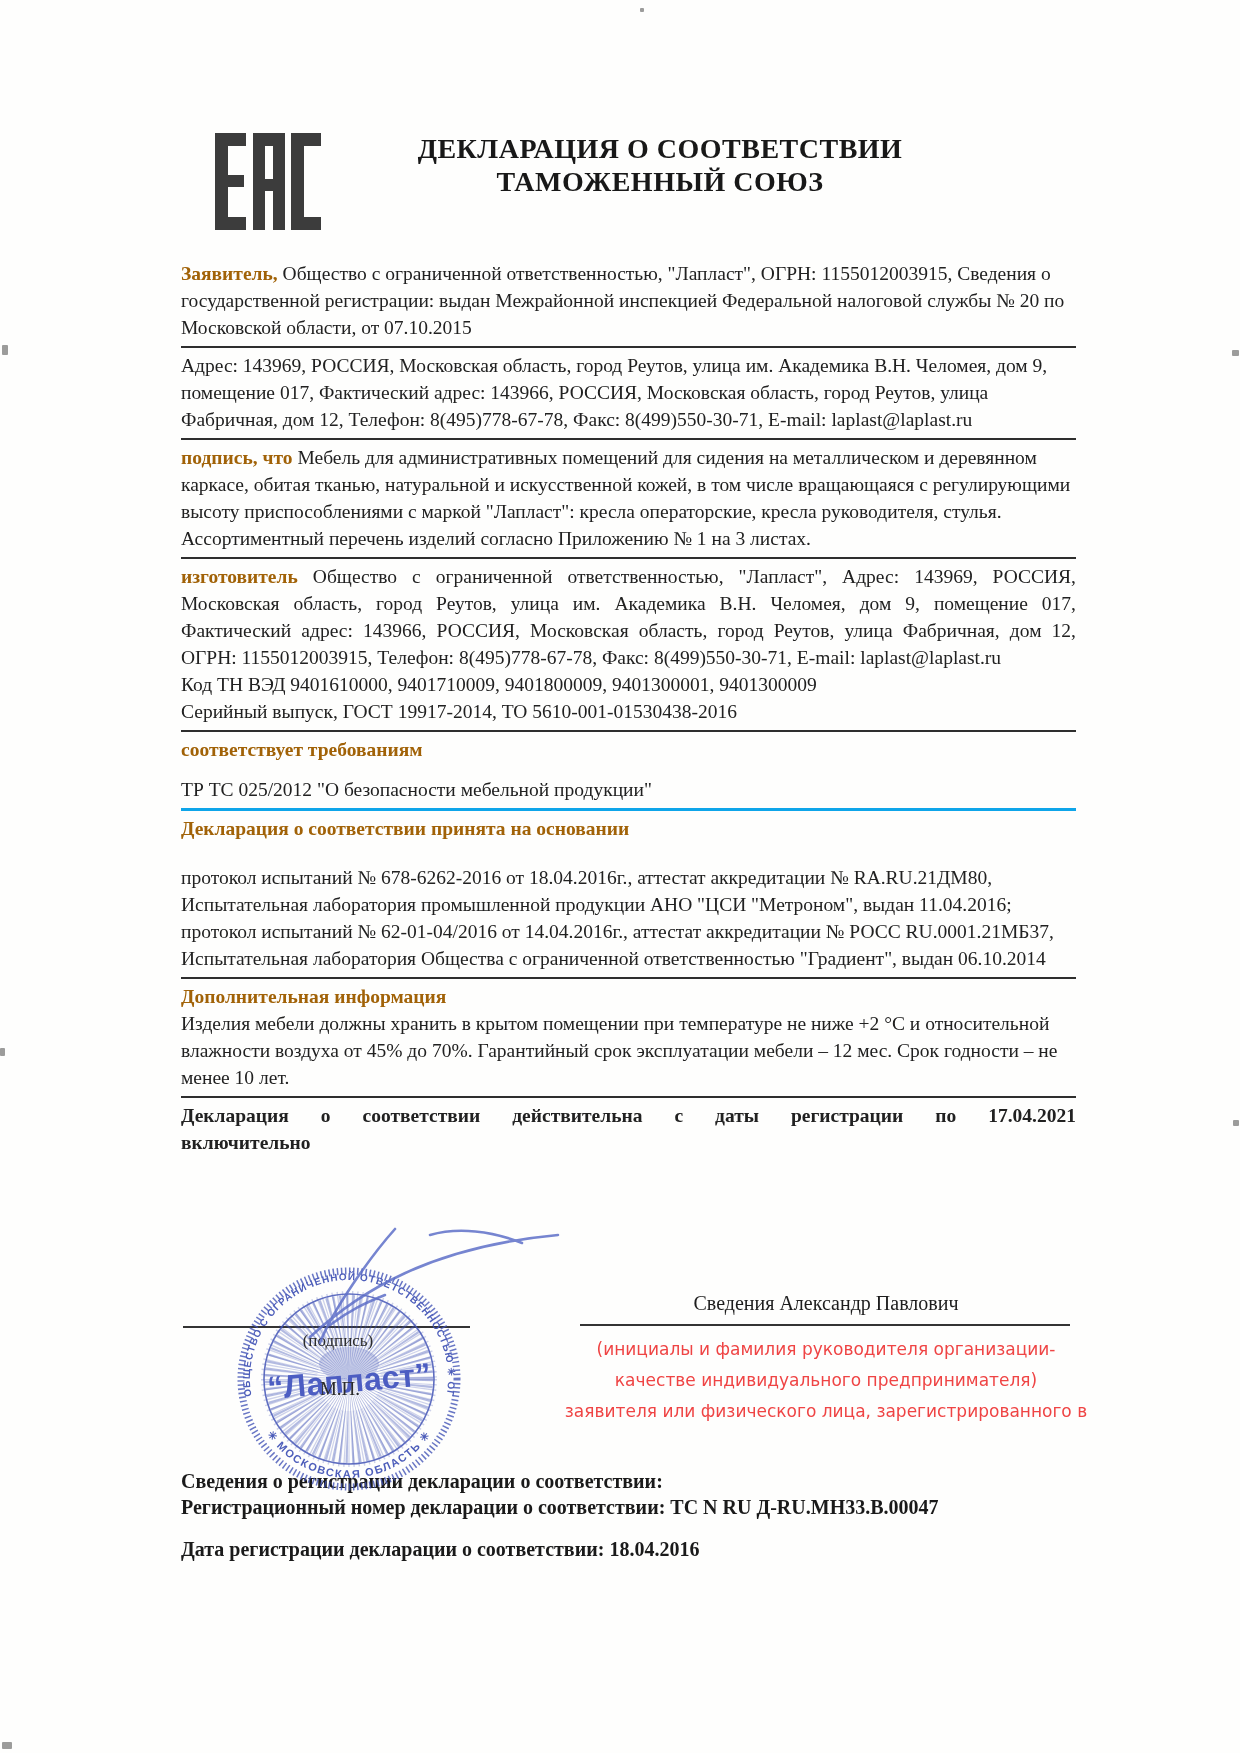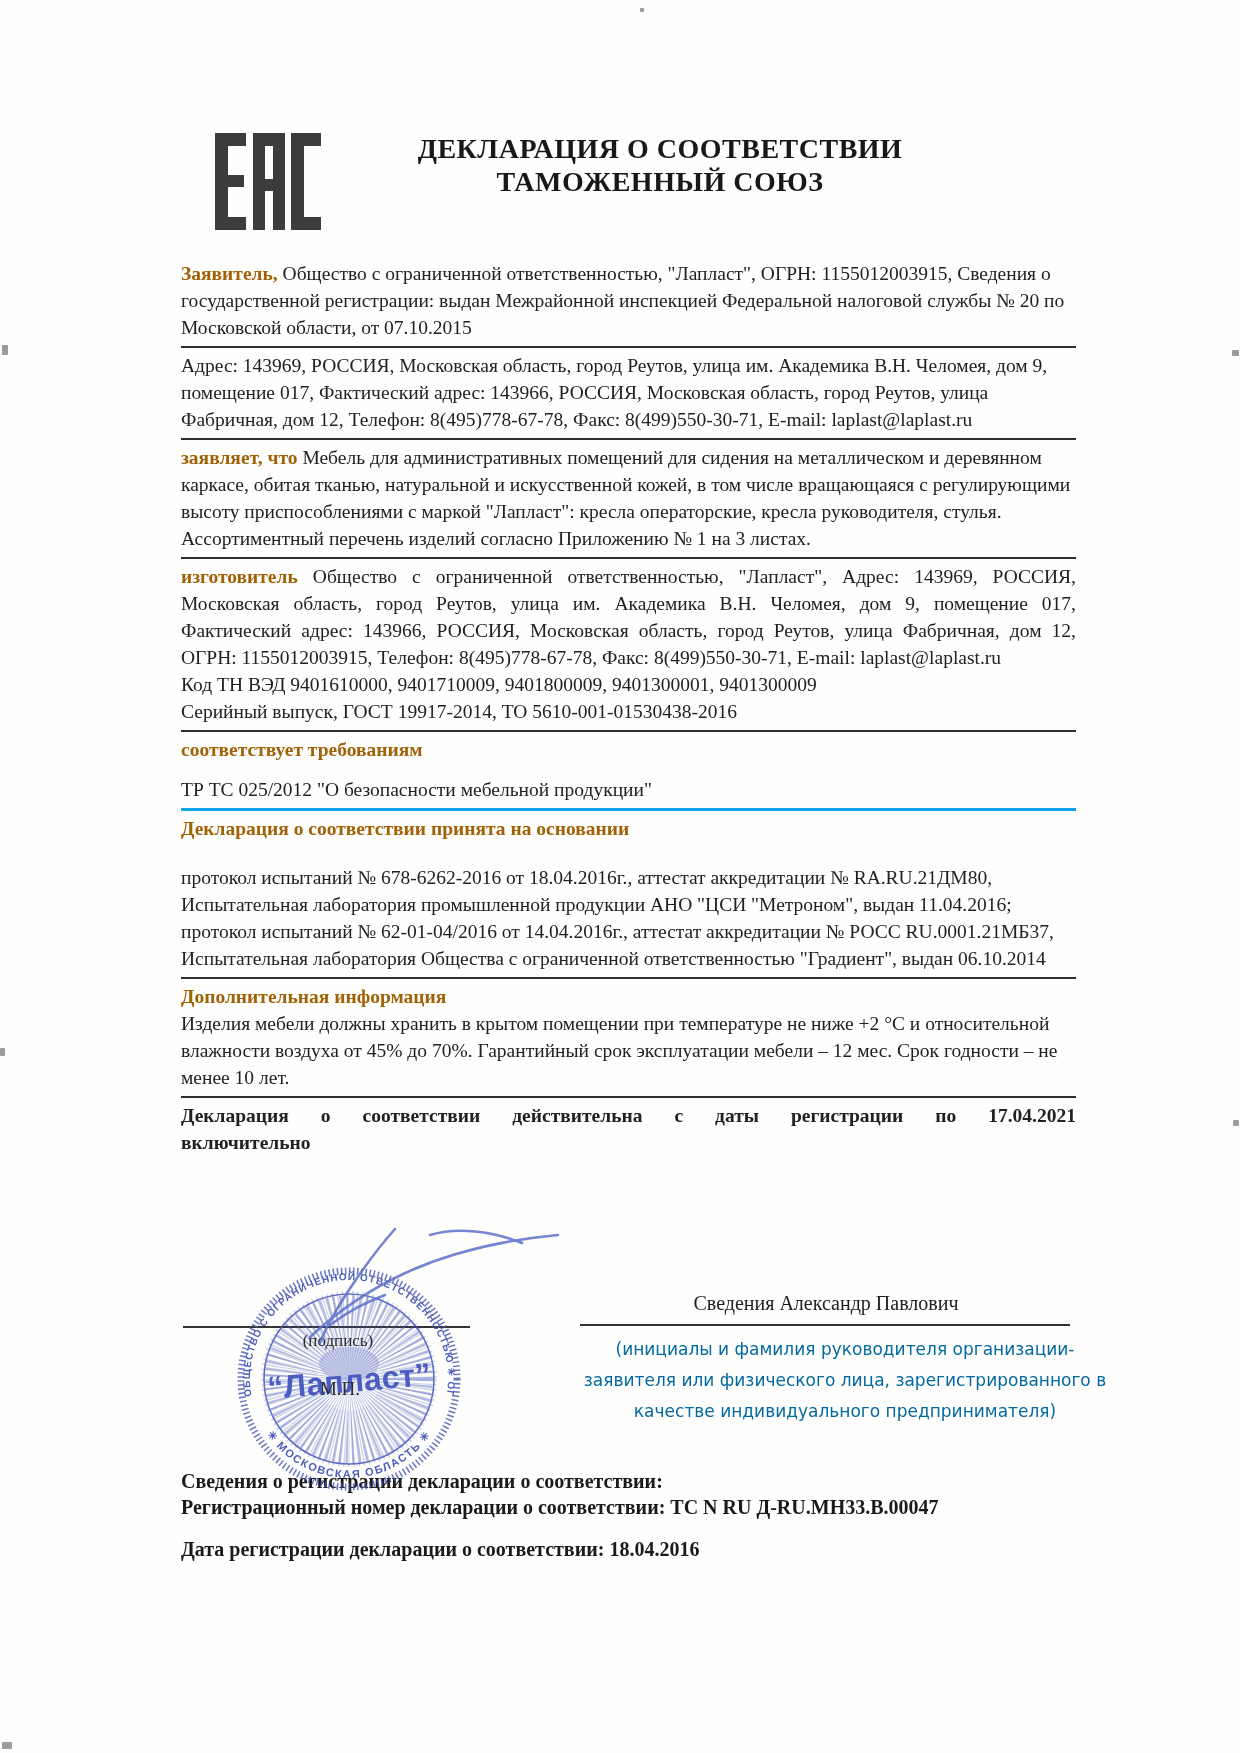--- a/index.html
+++ b/index.html
@@ -24,23 +24,23 @@
   
   .sigline{position:absolute;height:2px;background:#343434;}
   .sig-left-line{left:183px;top:1326px;width:287px;z-index:1;}
   .sig-right-line{left:580px;top:1324px;width:490px;z-index:1;}
   .podpis{position:absolute;left:258px;top:1331px;width:160px;text-align:center;
           font-size:17px;color:#2b2b2b;z-index:3;}
   .mp{position:absolute;left:295px;top:1378px;width:90px;text-align:center;
       font-size:19px;color:#2b2b2b;z-index:3;}
   .sig-name{position:absolute;left:580px;top:1292px;width:492px;text-align:center;
             font-size:20px;color:#1d1d1d;z-index:1;}
-  .sig-caption{position:absolute;left:575px;top:1334px;width:540px;text-align:center;
+  .sig-caption{position:absolute;left:556px;top:1334px;width:540px;text-align:center;
                font-family:"DejaVu Sans","Liberation Sans",sans-serif;
-               font-size:17px;line-height:31px;color:#0369a1;z-index:1;}
+               font-size:17px;line-height:31px;color:#ef4444;z-index:1;}
   .stamp-wrap{position:absolute;left:232px;top:1262px;z-index:2;opacity:.92;}
   .scribble{position:absolute;left:180px;top:1215px;z-index:4;}
   
   .reg{position:absolute;left:181px;top:1468px;width:900px;font-weight:bold;
        font-size:20px;line-height:26px;color:#1a1a1a;}
   .reg p{margin:0;}
   .reg .h{}
   .reg .n{margin-bottom:16px;}
   
   .speck{position:absolute;background:#4a4a4a;opacity:.55;border-radius:1px;}
@@ -76,21 +76,21 @@
     <div class="row">
       <p><b>Заявитель,</b><span> Общество с ограниченной ответственностью, "Лапласт", ОГРН: 1155012003915, Сведения о государственной регистрации: выдан Межрайонной инспекцией Федеральной налоговой службы № 20 по Московской области, от 07.10.2015</span></p>
     </div>
 
     <div class="row">
       <p>Адрес: 143969, РОССИЯ, Московская область, город Реутов, улица им. Академика В.Н. Челомея, дом 9, помещение 017, Фактический адрес: 143966, РОССИЯ, Московская область, город Реутов, улица Фабричная, дом 12, Телефон: 8(495)778-67-78, Факс: 8(499)550-30-71, E-mail: laplast@laplast.ru</p>
     </div>
 
 
     <div class="row">
-      <p><b>заявляет, что</b><span> Мебель для административных помещений для сидения на металлическом и деревянном каркасе, обитая тканью, натуральной и искусственной кожей, в том числе вращающаяся с регулирующими высоту приспособлениями с маркой "Лапласт": кресла операторские, кресла руководителя, стулья. Ассортиментный перечень изделий согласно Приложению № 1 на 3 листах.</span></p>
+      <p><b>подпись, что</b><span> Мебель для административных помещений для сидения на металлическом и деревянном каркасе, обитая тканью, натуральной и искусственной кожей, в том числе вращающаяся с регулирующими высоту приспособлениями с маркой "Лапласт": кресла операторские, кресла руководителя, стулья. Ассортиментный перечень изделий согласно Приложению № 1 на 3 листах.</span></p>
     </div>
 
     <div class="row">
       <p class="just"><b>изготовитель</b><span> Общество с ограниченной ответственностью, "Лапласт", Адрес: 143969, РОССИЯ, Московская область, город Реутов, улица им. Академика В.Н. Челомея, дом 9, помещение 017, Фактический адрес: 143966, РОССИЯ, Московская область, город Реутов, улица Фабричная, дом 12, ОГРН: 1155012003915, Телефон: 8(495)778-67-78, Факс: 8(499)550-30-71, E-mail: laplast@laplast.ru</span></p>
       <p>Код ТН ВЭД 9401610000, 9401710009, 9401800009, 9401300001, 9401300009</p>
       <p>Серийный выпуск, ГОСТ 19917-2014, ТО 5610-001-01530438-2016</p>
     </div>
 
     <div class="row thick">
       <p><b>соответствует требованиям</b></p>
@@ -114,22 +114,22 @@
   </div>
 
   <div class="sigline sig-left-line"></div>
   <div class="sigline sig-right-line"></div>
   <div class="podpis">(подпись)</div>
   <div class="mp">М.П.</div>
 
   <div class="sig-name">Сведения Александр Павлович</div>
   <div class="sig-caption">
     <div>(инициалы и фамилия руководителя организации-</div>
+    <div>качестве индивидуального предпринимателя)</div>
     <div>заявителя или физического лица, зарегистрированного в</div>
-    <div>качестве индивидуального предпринимателя)</div>
   </div>
 
   <svg class="stamp-wrap" width="234" height="234" viewBox="0 0 234 234">
     <g stroke="#3f51b5" fill="none">
       <circle cx="117" cy="117" r="108" stroke-width="7" stroke-dasharray="1.5 2.6" opacity=".85"></circle>
       <circle cx="117" cy="117" r="85" stroke-width="1.6" opacity=".9"></circle>
       <circle cx="117" cy="117" r="42" stroke-width="84" stroke-dasharray="1.2 2.3" opacity=".42"></circle>
       <circle cx="117" cy="117" r="60" stroke-width="56" stroke-dasharray="1 2.6" opacity=".28"></circle>
     </g>
     <ellipse cx="117" cy="102" rx="30" ry="17" fill="#3f51b5" opacity=".28"></ellipse>

